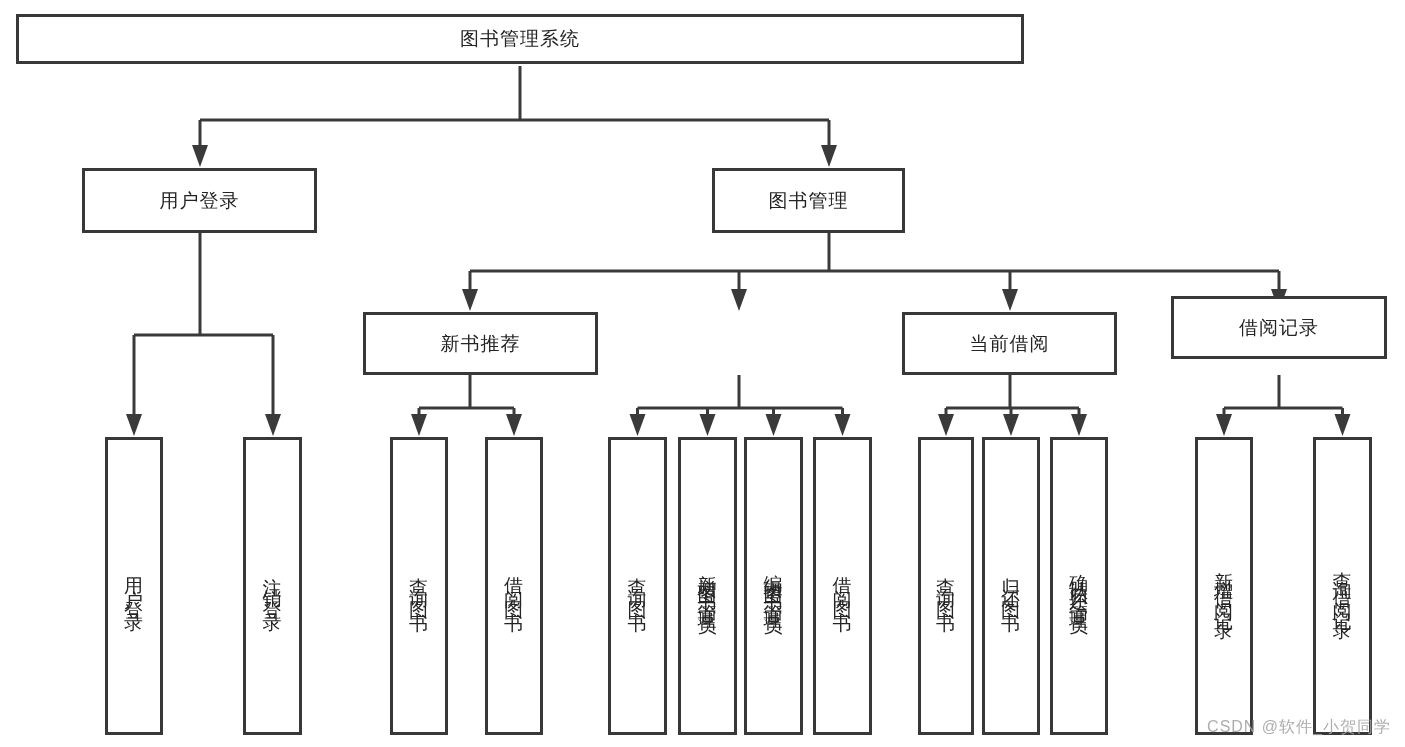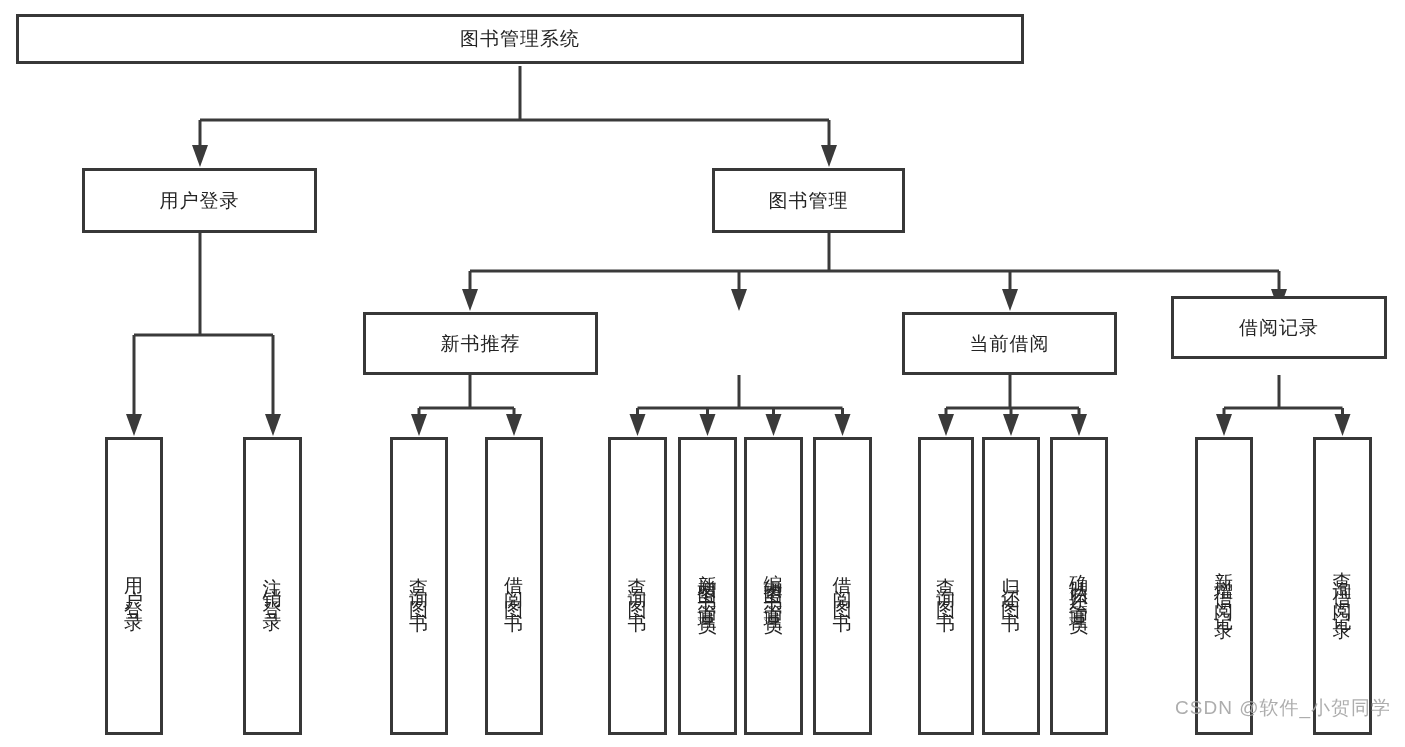--- a/index.html
+++ b/index.html
@@ -32,23 +32,23 @@
     writing-mode:vertical-rl;
     text-orientation:mixed;
     letter-spacing:12px;
     line-height:1;
   }
   .v.med{letter-spacing:10px;}
   .v.dense{letter-spacing:6px;}
   #watermark{
     position:absolute;
     right:14px;
-    bottom:26px;
+    bottom:9px;
     z-index:3;
-    font-size:19px;
+    font-size:16px;
     color:rgba(164,164,164,0.9);
     letter-spacing:1px;
     white-space:nowrap;
   }
 </style>
 </head>
 <body>
 
 <div id="stage">
 

